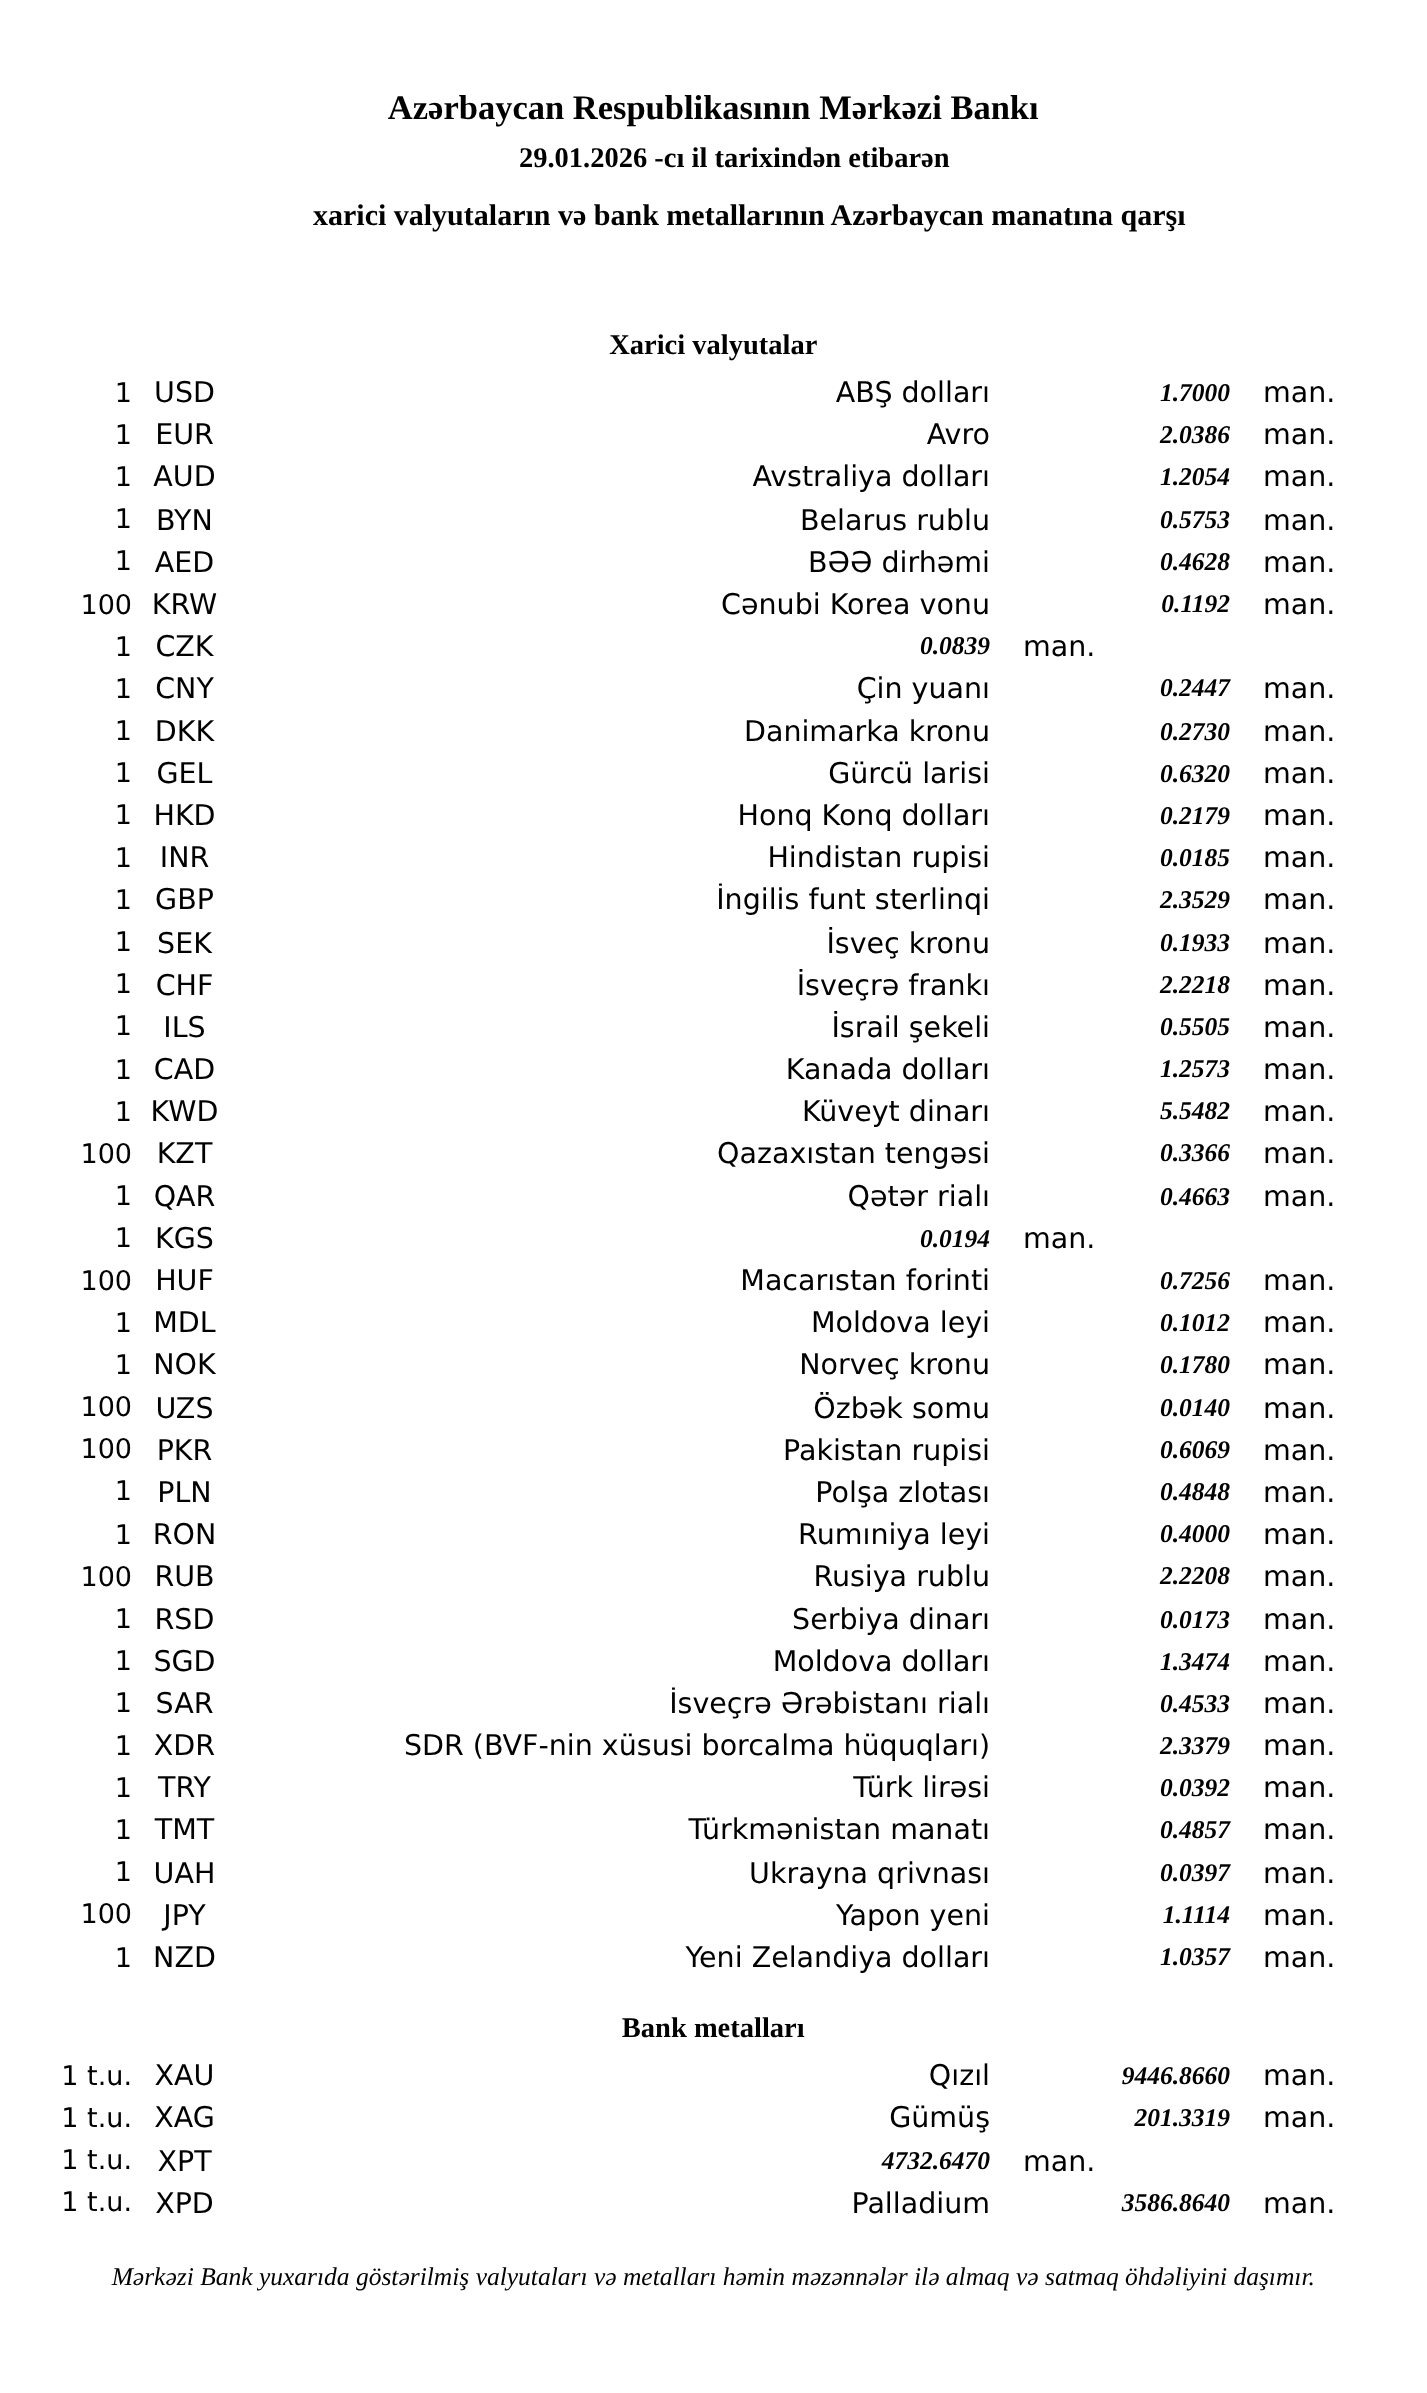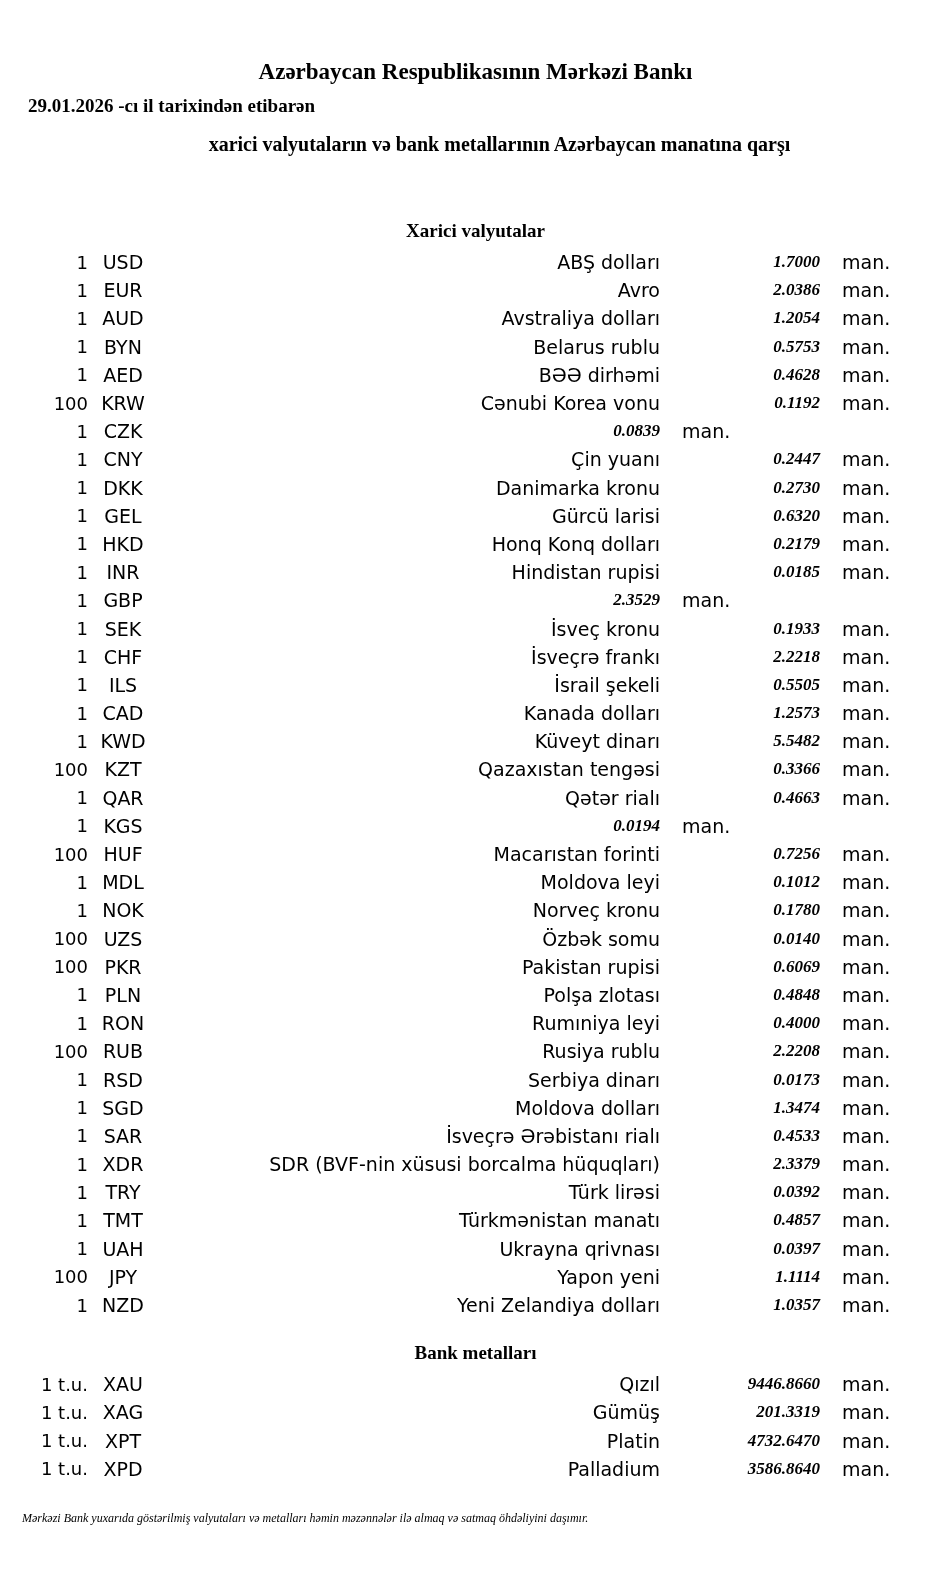--- a/index.html
+++ b/index.html
@@ -20,21 +20,21 @@
   .title {
     padding-top: 57px;
     text-align: center;
     font-family: "Liberation Serif", serif;
     font-weight: bold;
     font-size: 23px;
     line-height: 30px;
   }
   .date-line {
     margin-top: 7px;
-    text-align: left;
+    text-align: center;
     font-family: "Liberation Serif", serif;
     font-weight: bold;
     font-size: 19px;
     line-height: 24px;
     margin-left: 28px;
   }
   .subtitle {
     margin-top: 13px;
     text-align: center;
     font-family: "Liberation Serif", serif;
@@ -83,23 +83,24 @@
     font-size: 17px;
   }
   .cell-unit {
     text-align: left;
     padding-left: 22px;
     font-size: 19px;
   }
   .footer {
     margin-top: 24px;
     padding: 0 22px;
+    text-align: center;
     font-family: "Liberation Serif", serif;
     font-style: italic;
-    font-size: 12px;
+    font-size: 17px;
     line-height: 22px;
   }
 </style>
 </head>
 <body>
 
 <div class="page">
 
   <div class="title">Azərbaycan Respublikasının Mərkəzi Bankı</div>
   <div class="date-line">29.01.2026 -cı il tarixindən etibarən</div>
@@ -186,20 +187,21 @@
       <div class="row">
         <span class="cell-qty">1</span>
         <span class="cell-code">INR</span>
         <span class="cell-name">Hindistan rupisi</span>
         <span class="cell-rate">0.0185</span>
         <span class="cell-unit">man.</span>
       </div>
       <div class="row">
         <span class="cell-qty">1</span>
         <span class="cell-code">GBP</span>
+        <span class="cell-name">İngilis funt sterlinqi</span>
         <span class="cell-rate">2.3529</span>
         <span class="cell-unit">man.</span>
       </div>
       <div class="row">
         <span class="cell-qty">1</span>
         <span class="cell-code">SEK</span>
         <span class="cell-name">İsveç kronu</span>
         <span class="cell-rate">0.1933</span>
         <span class="cell-unit">man.</span>
       </div>
@@ -384,21 +386,20 @@
       <div class="row">
         <span class="cell-qty">1 t.u.</span>
         <span class="cell-code">XAG</span>
         <span class="cell-name">Gümüş</span>
         <span class="cell-rate">201.3319</span>
         <span class="cell-unit">man.</span>
       </div>
       <div class="row">
         <span class="cell-qty">1 t.u.</span>
         <span class="cell-code">XPT</span>
-        <span class="cell-name">Platin</span>
         <span class="cell-rate">4732.6470</span>
         <span class="cell-unit">man.</span>
       </div>
       <div class="row">
         <span class="cell-qty">1 t.u.</span>
         <span class="cell-code">XPD</span>
         <span class="cell-name">Palladium</span>
         <span class="cell-rate">3586.8640</span>
         <span class="cell-unit">man.</span>
       </div>

